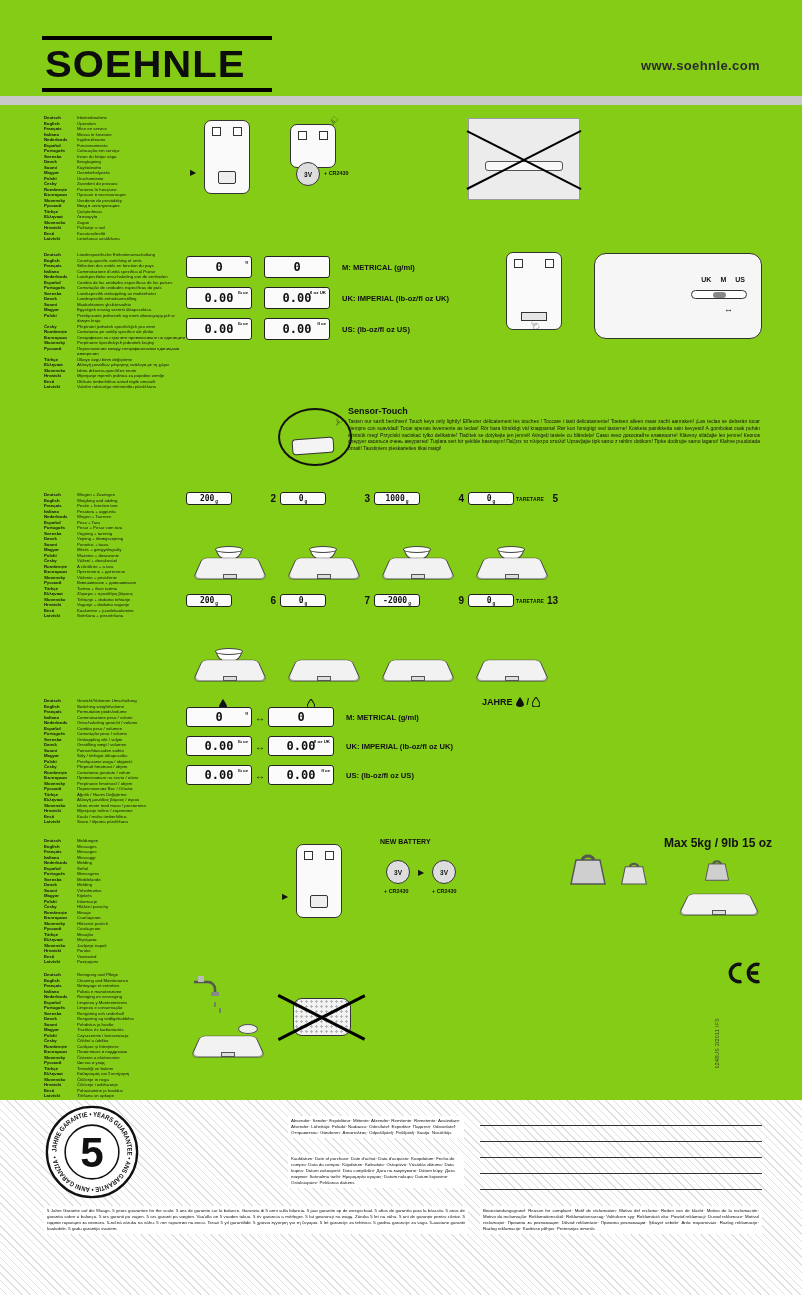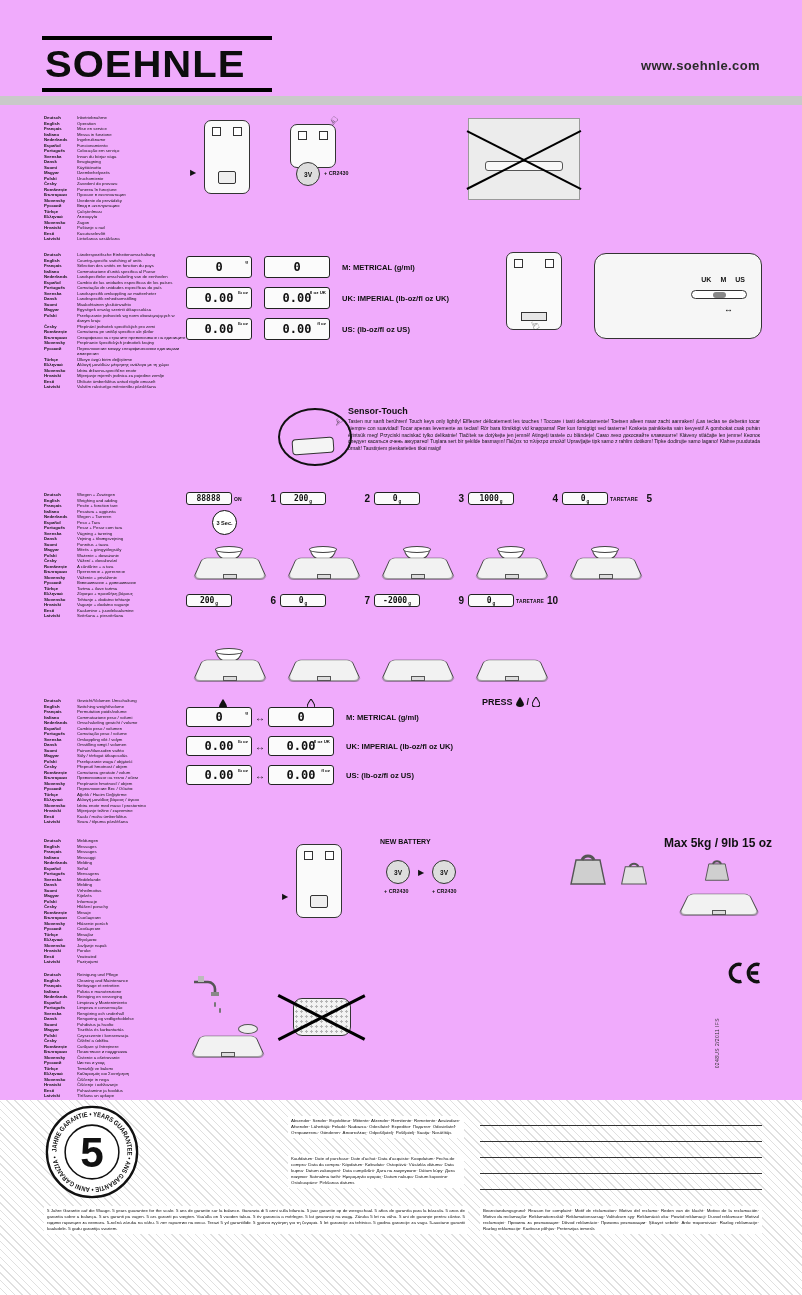--- a/index.html
+++ b/index.html
@@ -1,17 +1,17 @@
 <!DOCTYPE html>
 <html><head>
 <meta charset="utf-8">
 <style>
   * { margin:0; padding:0; box-sizing:border-box; }
   html,body { background:#fff; }
-  .page { position:relative; width:802px; height:1295px; background:#f0abfc; overflow:hidden;
+  .page { position:relative; width:802px; height:1295px; background:#84cc16; overflow:hidden;
           font-family:"Liberation Sans", sans-serif; color:#111; }
   .abs { position:absolute; }
 
   
   .logo-box { position:absolute; left:42px; top:36px; width:230px; border-top:4px solid #000; border-bottom:4px solid #000; padding:0 3px; }
   .logo-text { font-size:40px; font-weight:bold; letter-spacing:1px; line-height:48px; color:#0d0d0d; transform:scaleY(.92); transform-origin:center; }
   .website { position:absolute; left:540px; top:58px; width:220px; text-align:right; font-size:13px; font-weight:bold; color:#2b2b2b; letter-spacing:.4px; }
   .graybar { position:absolute; left:0; top:96px; width:802px; height:9px; background:#c9c9c9; }
 
   
@@ -577,37 +577,20 @@
       </div>
 
       <div class="lang-row">
         <span class="lang-name">Latviski</span>
         <span class="lang-text">Svēršana + piesvēršana</span>
       </div>
     </div>
 
   <div class="steps-row" style="left:186px; top:492px;">
 
-      <div class="step">
-        <div class="step-top">
-          <span class="lcd step-lcd">
-            <span class="val">88888</span>
-            <span class="u"></span>
-          </span>
-          <span class="tag">ON</span>
-          <span class="step-num">1</span>
-        </div>
-        <div class="sec-badge">3 Sec.</div>
-        <div class="bowl" data-show="yes"></div>
-        <div class="scale">
-          <div class="body"></div>
-          <div class="disp"></div>
-        </div>
-
-      </div>
 
       <div class="step">
         <div class="step-top">
           <span class="lcd step-lcd">
             <span class="val">200</span>
             <span class="u">g</span>
           </span>
 
           <span class="step-num">2</span>
         </div>
@@ -730,21 +713,21 @@
 
       </div>
 
       <div class="step">
         <div class="step-top">
           <span class="lcd step-lcd">
             <span class="val">0</span>
             <span class="u">g</span>
           </span>
           <span class="tag">TARETARE</span>
-          <span class="step-num">10</span>
+          <span class="step-num">13</span>
         </div>
 
         <div class="scale">
           <div class="body"></div>
           <div class="disp"></div>
         </div>
 
       </div>
 
     </div>
@@ -914,21 +897,21 @@
         <span class="arrow-sync">↔</span>
         <span class="lcd mode-lcd" style="height:20px;">
           <span class="val">0.00</span>
           <span class="u">fl oz</span>
         </span>
         <span class="mode-label">US: (lb-oz/fl oz US)</span>
       </div>
     </div>
 
   <div class="press-wrap" style="left:482px; top:697px;">
-    <span>PRESS</span>
+    <span>JAHRE</span>
     <svg width="8" height="10" viewBox="0 0 10 13">
         <path d="M5 0 C5 0 0 7 0 9.5 a5 3.5 0 0 0 10 0 C10 7 5 0 5 0 Z" fill="#111"></path>
       </svg>
     <span>/</span>
     <svg width="8" height="10" viewBox="0 0 10 13">
         <path d="M5 0 C5 0 0 7 0 9.5 a5 3.5 0 0 0 10 0 C10 7 5 0 5 0 Z" fill="none" stroke="#111" stroke-width="1.4"></path>
       </svg>
   </div>
 
   <div class="langs" style="left:44px; top:838px;">

